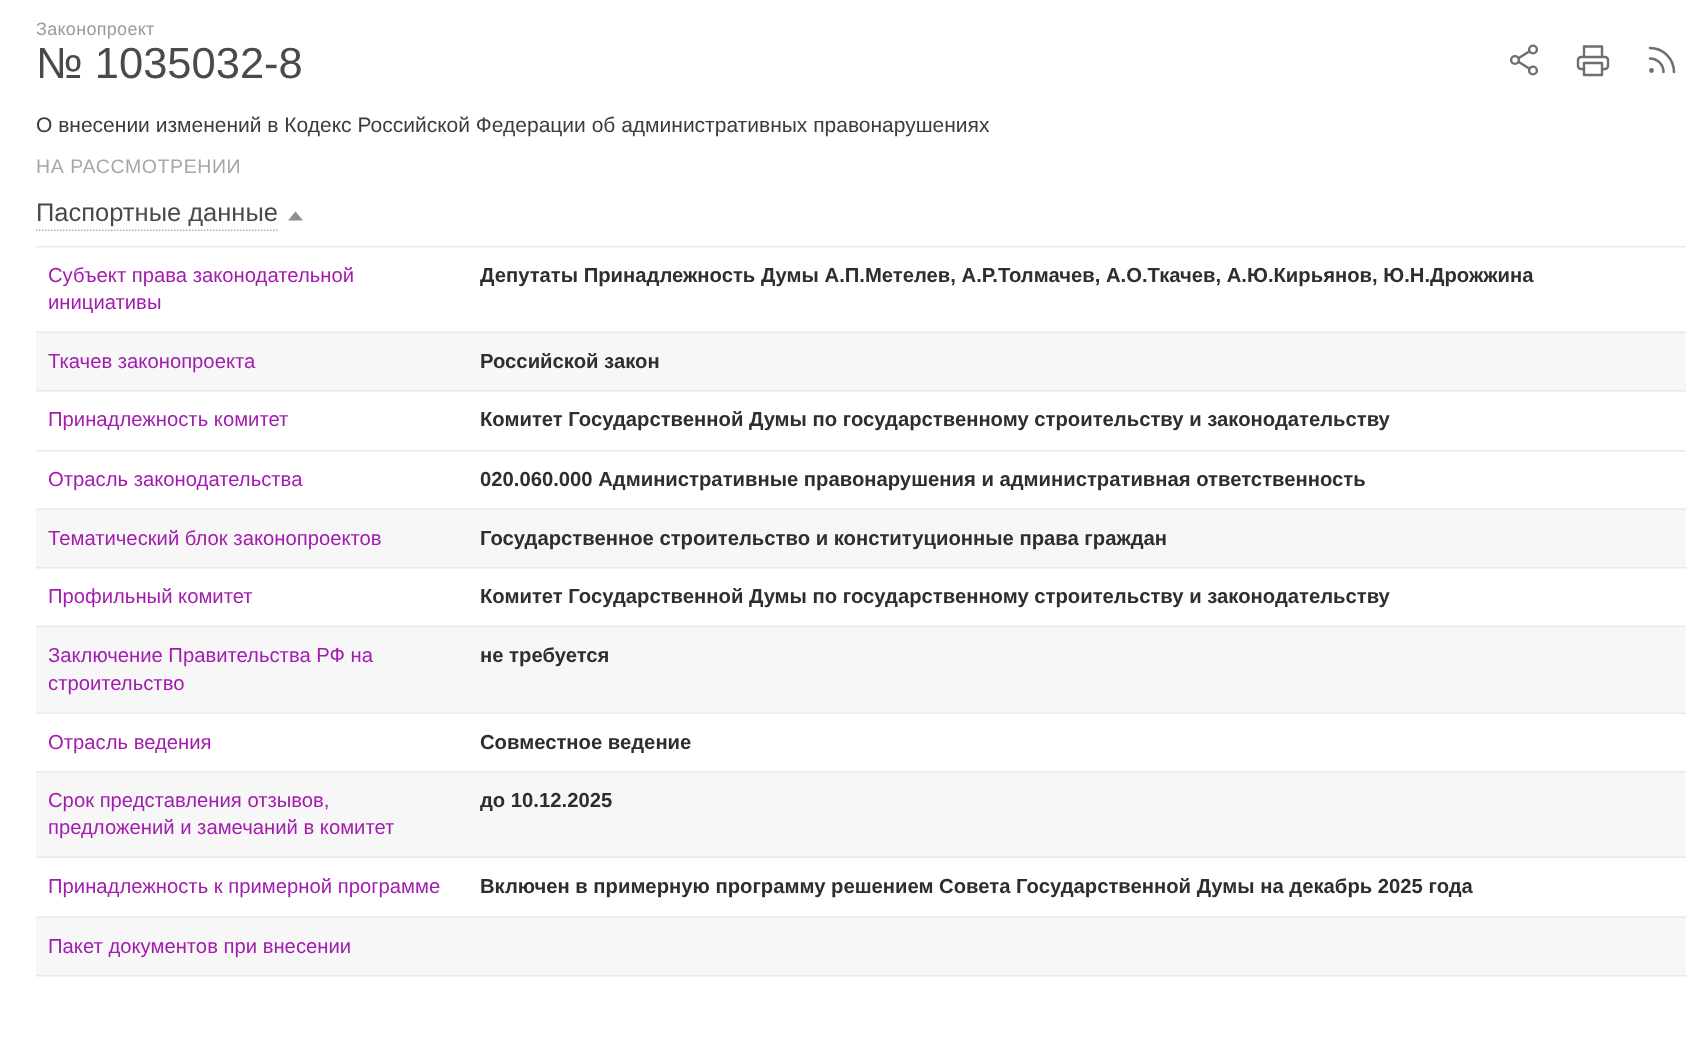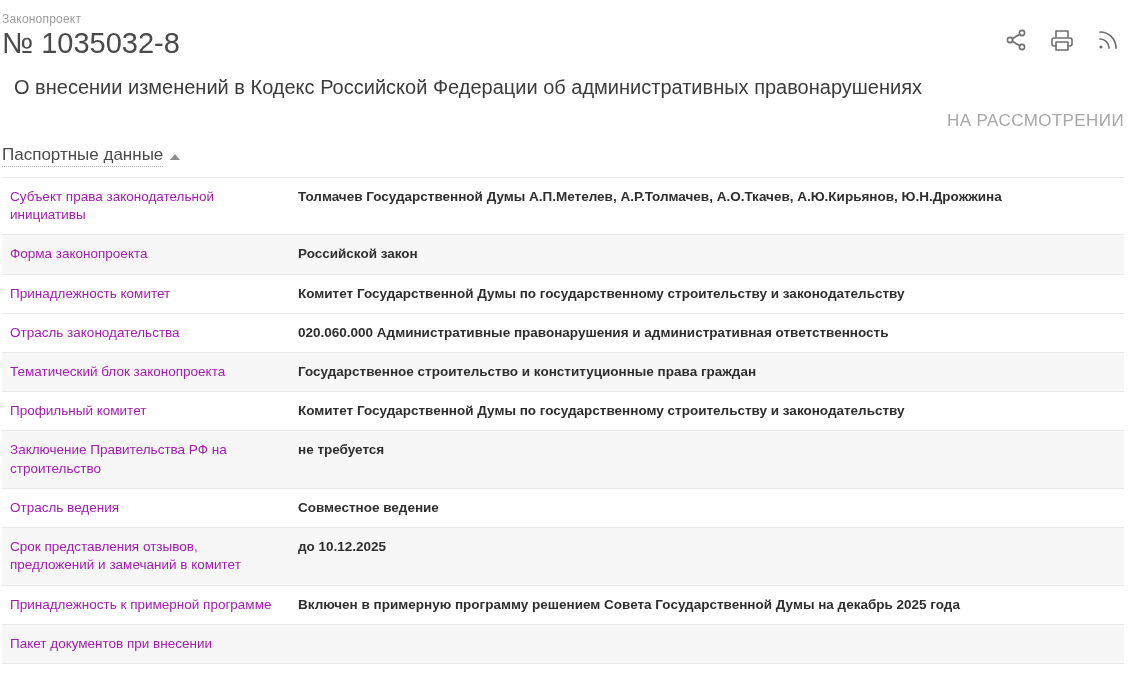--- a/index.html
+++ b/index.html
@@ -12,56 +12,55 @@
     height: 700px;
     font-family: "Liberation Sans", sans-serif;
     color: #333333;
     overflow: hidden;
   }
   .page {
     position: relative;
     width: 1138px;
     height: 700px;
     box-sizing: border-box;
-    padding: 12px 14px 0 2px;
+    padding: 12px 14px 0 24px;
   }
   .eyebrow {
     font-size: 12px;
     color: #9b9b9b;
     letter-spacing: 0.2px;
     margin: 0 0 2px 0;
   }
   .bill-number {
     font-size: 29px;
     font-weight: 400;
     color: #4a4a4a;
     margin: 0 0 14px 0;
     line-height: 1.1;
   }
   .title-block {
     max-width: 1000px;
   }
   .bill-title {
-    font-size: 20px;
+    font-size: 14px;
     color: #3c3c3c;
     line-height: 1.35;
-    margin: 0 0 2px 12px;
+    margin: 0 0 2px 0;
   }
   .bill-subtitle {
     font-size: 13px;
     color: #8a8a8a;
     line-height: 1.35;
     margin: 0 0 16px 0;
   }
   .status {
-    font-size: 17px;
+    font-size: 13px;
     color: #a7a7a7;
     letter-spacing: 0.4px;
     margin: 10px 0 14px 0;
-    text-align: right;
   }
   .section-header {
     display: inline-flex;
     align-items: center;
     gap: 7px;
     margin: 0 0 10px 0;
     cursor: pointer;
   }
   .section-header .label {
     font-size: 17px;
@@ -167,36 +166,36 @@
 
   <div class="section-header">
     <span class="label">Паспортные данные</span>
     <span class="caret"></span>
   </div>
 
   <table class="passport">
     <tbody>
       <tr>
         <td class="key">Субъект права законодательной инициативы</td>
-        <td class="val">Толмачев Государственной Думы А.П.Метелев, А.Р.Толмачев, А.О.Ткачев, А.Ю.Кирьянов, Ю.Н.Дрожжина</td>
-      </tr>
-      <tr class="alt">
-        <td class="key">Форма законопроекта</td>
+        <td class="val">Депутаты Принадлежность Думы А.П.Метелев, А.Р.Толмачев, А.О.Ткачев, А.Ю.Кирьянов, Ю.Н.Дрожжина</td>
+      </tr>
+      <tr class="alt">
+        <td class="key">Ткачев законопроекта</td>
         <td class="val">Российской закон</td>
       </tr>
       <tr>
         <td class="key">Принадлежность комитет</td>
         <td class="val">Комитет Государственной Думы по государственному строительству и законодательству</td>
       </tr>
       <tr>
         <td class="key">Отрасль законодательства</td>
         <td class="val">020.060.000 Административные правонарушения и административная ответственность</td>
       </tr>
       <tr class="alt">
-        <td class="key">Тематический блок законопроекта</td>
+        <td class="key">Тематический блок законопроектов</td>
         <td class="val">Государственное строительство и конституционные права граждан</td>
       </tr>
       <tr>
         <td class="key">Профильный комитет</td>
         <td class="val">Комитет Государственной Думы по государственному строительству и законодательству</td>
       </tr>
       <tr class="alt">
         <td class="key">Заключение Правительства РФ на строительство</td>
         <td class="val">не требуется</td>
       </tr>

